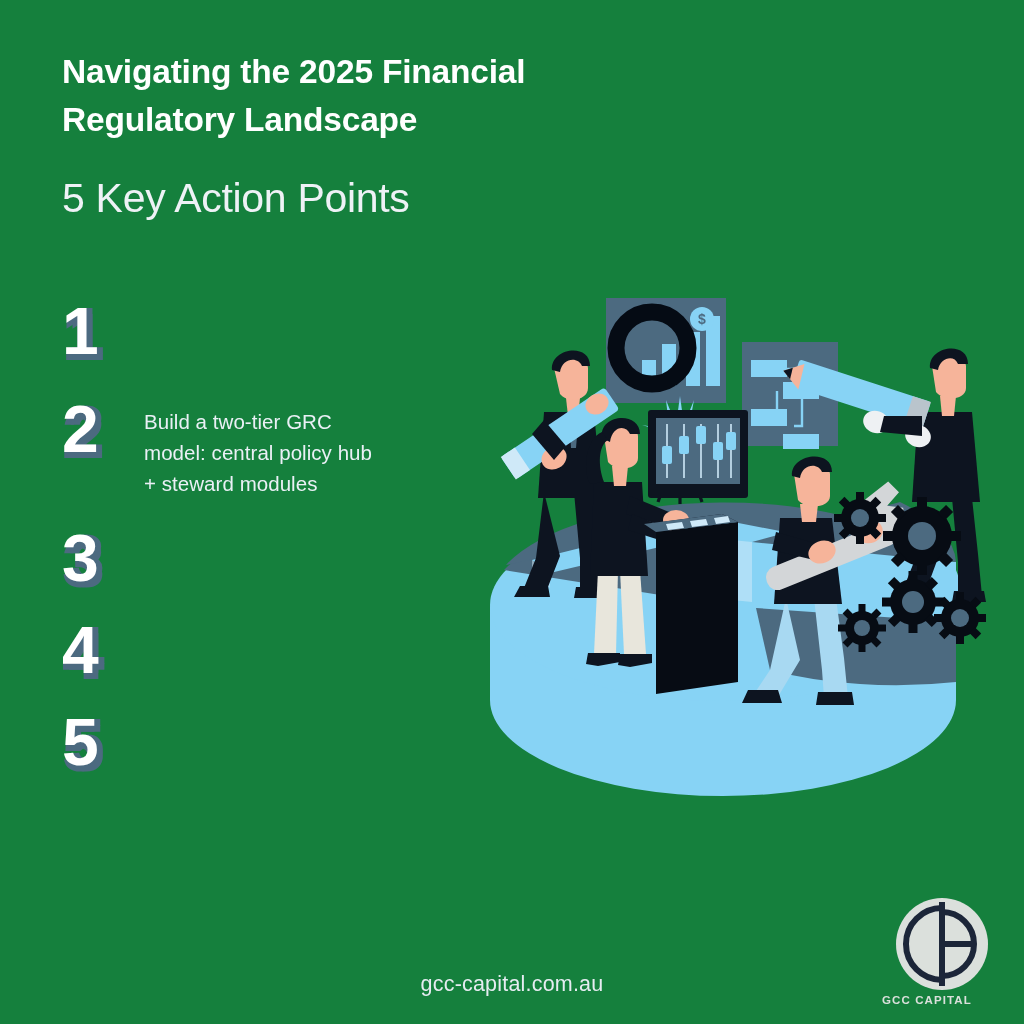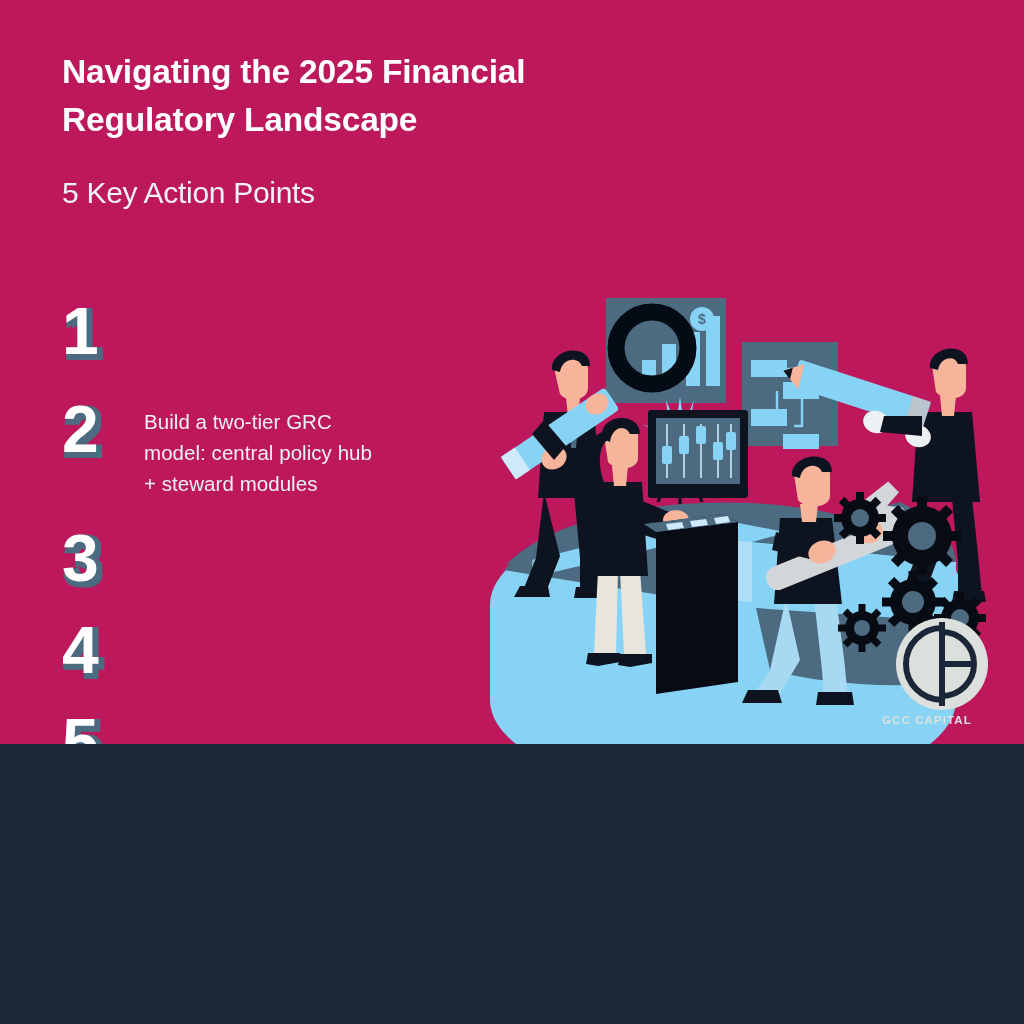--- a/index.html
+++ b/index.html
@@ -15,22 +15,22 @@
     background: #1c2639;
     font-family: "Liberation Sans", sans-serif;
     position: relative;
     -webkit-font-smoothing: antialiased;
   }
 
   #poster {
     position: absolute;
     inset: 0;
     width: 1024px;
-    height: 744px;
-    background: #be185d;
+    height: 1024px;
+    background: #15803d;
     overflow: hidden;
   }
 
   
   .header {
     position: absolute;
     left: 62px;
     top: 48px;
     width: 620px;
   }
@@ -39,21 +39,21 @@
     font-size: 33.5px;
     font-weight: 700;
     line-height: 1.44;
     color: #ffffff;
     letter-spacing: -0.2px;
     white-space: pre-line;
   }
 
   .subtitle {
     margin-top: 32px;
-    font-size: 30px;
+    font-size: 41px;
     font-weight: 300;
     line-height: 1.1;
     color: #eef2f6;
     letter-spacing: -0.3px;
   }
 
   
   .points {
     position: absolute;
     left: 56px;
@@ -463,20 +463,21 @@
             <rect x="-4" y="17" width="8" height="9" transform="rotate(45)"></rect>
             <rect x="-26" y="-4" width="9" height="8" transform="rotate(45)"></rect>
             <rect x="17" y="-4" width="9" height="8" transform="rotate(45)"></rect>
           </g>
         </g>
       </g>
 
     </svg>
   </div>
 
+  <div class="site-url">gcc-capital.com.au</div>
 
   <div class="logo">
     <svg width="96" height="96" viewBox="0 0 96 96" xmlns="http://www.w3.org/2000/svg">
       <circle cx="48" cy="48" r="46" fill="#dbe0dc"></circle>
 
       <path d="M48 12 A36 36 0 1 0 48 84" fill="none" stroke="#1c2639" stroke-width="6"></path>
 
       <path d="M48 16 A32 32 0 1 1 48 80" fill="none" stroke="#1c2639" stroke-width="6"></path>
       <line x1="48" y1="48" x2="82" y2="48" stroke="#1c2639" stroke-width="6"></line>
 

